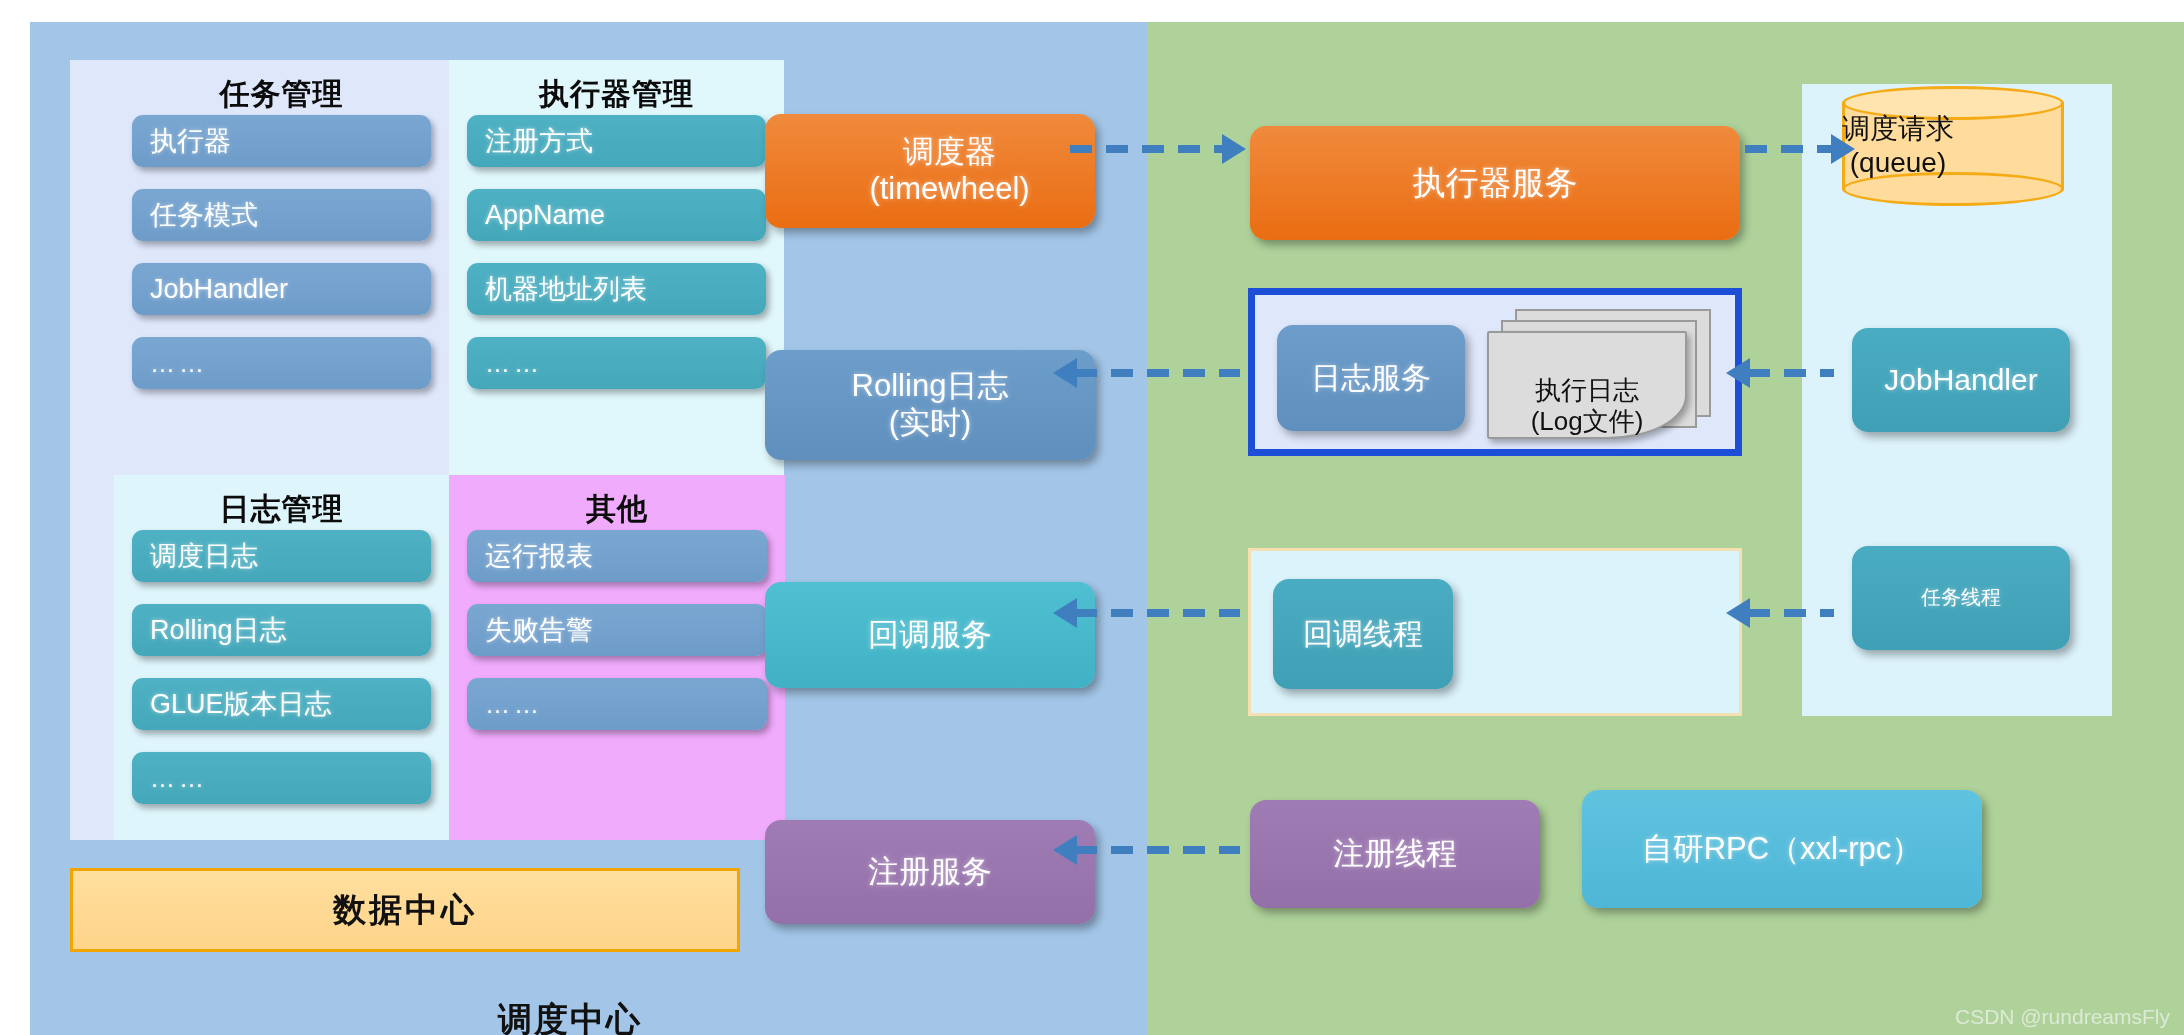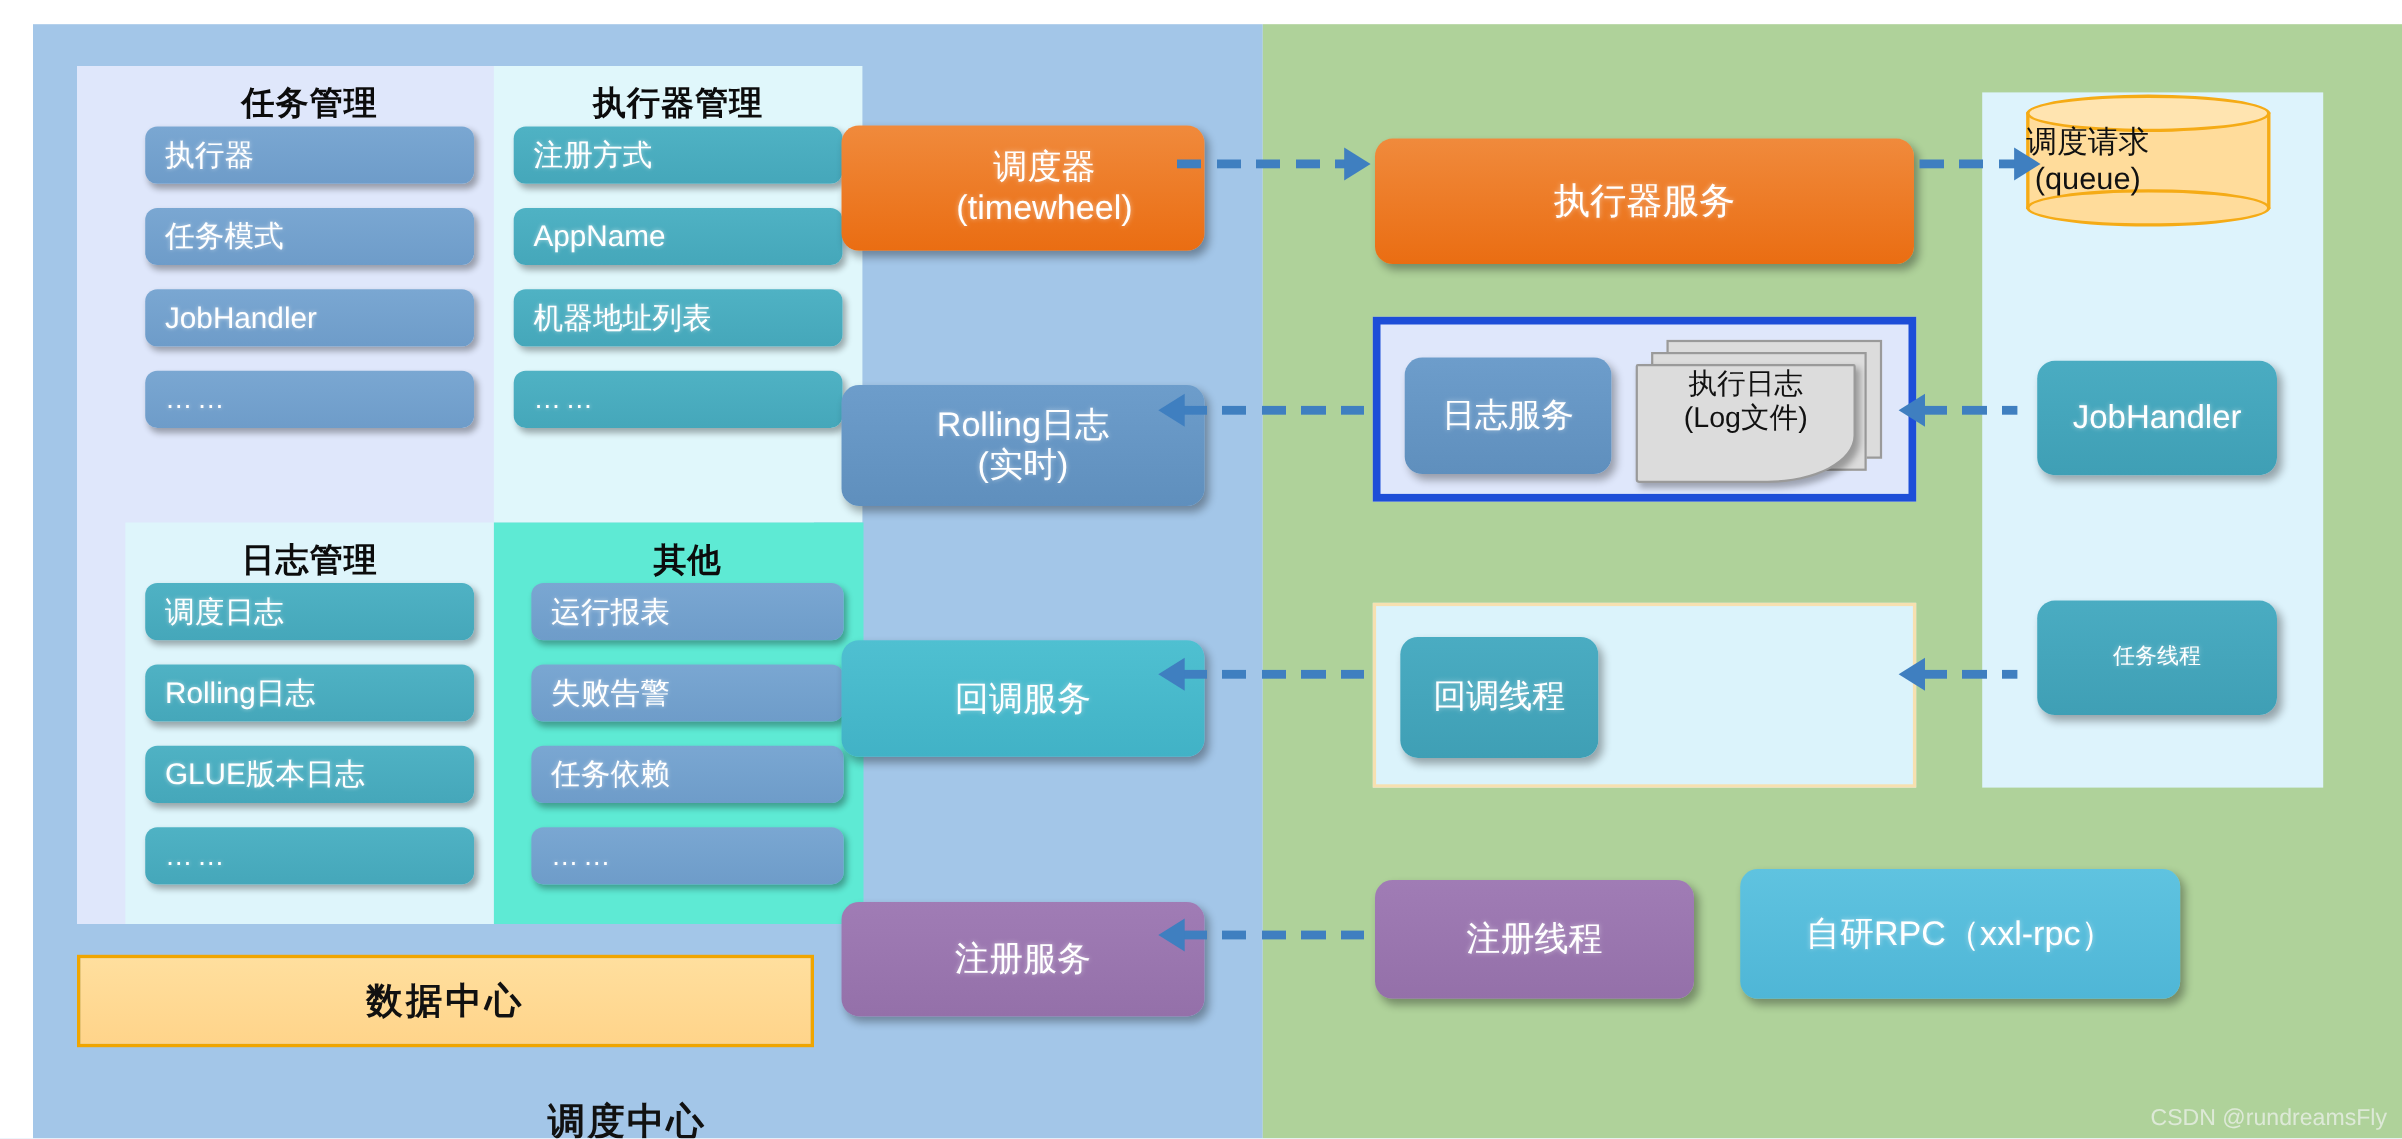--- a/index.html
+++ b/index.html
@@ -45,21 +45,21 @@
     box-shadow:3px 4px 6px rgba(0,0,0,.32);
     text-shadow:0 0 4px rgba(255,255,255,.55);
     box-sizing:border-box;
   }
   .pill.dots{letter-spacing:4px;font-size:25px;}
 
   
   #q-task{left:0;top:0;width:335px;height:415px;background:#dfe7fb;}
   #q-exec{left:335px;top:0;width:335px;height:415px;background:#e0f7fb;}
   #q-log{left:0;top:415px;width:335px;height:365px;background:#def5fb;}
-  #q-other{left:335px;top:415px;width:336px;height:365px;background:#5eead4;padding-left:16px;}
+  #q-other{left:335px;top:415px;width:336px;height:365px;background:#f0abfc;}
 
   .pill.blue{background:linear-gradient(180deg,#7aa7d2 0%,#6e9cc9 100%);}
   .pill.teal{background:linear-gradient(180deg,#4fb2c4 0%,#45a7ba 100%);}
 
   
   #datacenter{
     position:absolute;left:40px;top:846px;width:670px;height:84px;
     background:linear-gradient(180deg,#ffdf9e 0%,#ffd48a 100%);
     border:3px solid #f0a500;
     display:flex;align-items:center;justify-content:center;
@@ -114,21 +114,21 @@
   .sheet{
     position:absolute;background:#dcdcdc;border:2px solid #9a9a9a;
     box-sizing:border-box;
   }
   .sheet.s1{left:36px;top:0;width:196px;height:108px;}
   .sheet.s2{left:22px;top:11px;width:196px;height:108px;}
   .sheet.s3{
     left:8px;top:22px;width:200px;height:108px;
     border-radius:2px 2px 40% 3px;
     box-shadow:3px 4px 6px rgba(0,0,0,.3);
-    display:flex;align-items:flex-start;justify-content:center;
+    display:flex;align-items:flex-end;justify-content:center;
     color:#111;font-size:26px;line-height:1.2;text-align:center;
   }
 
   
   .cyl{position:absolute;}
   .cyl .body{
     position:absolute;left:0;right:0;top:16px;bottom:16px;
     background:#ffdc9b;border-left:3px solid #f5ab16;border-right:3px solid #f5ab16;
   }
   .cyl .top{
@@ -212,21 +212,20 @@
         <div class="pill teal">调度日志</div>
         <div class="pill teal">Rolling日志</div>
         <div class="pill teal">GLUE版本日志</div>
         <div class="pill teal dots">……</div>
       </div>
 
       <div class="mgmt-quad" id="q-other">
         <div class="quad-title">其他</div>
         <div class="pill blue">运行报表</div>
         <div class="pill blue">失败告警</div>
-        <div class="pill blue">任务依赖</div>
         <div class="pill blue dots">……</div>
       </div>
     </div>
 
     <div id="datacenter">数据中心</div>
 
     <div class="box orange" id="b-scheduler">
       <span>
         <span>调度器</span><br>
         <span>(timewheel)</span>

